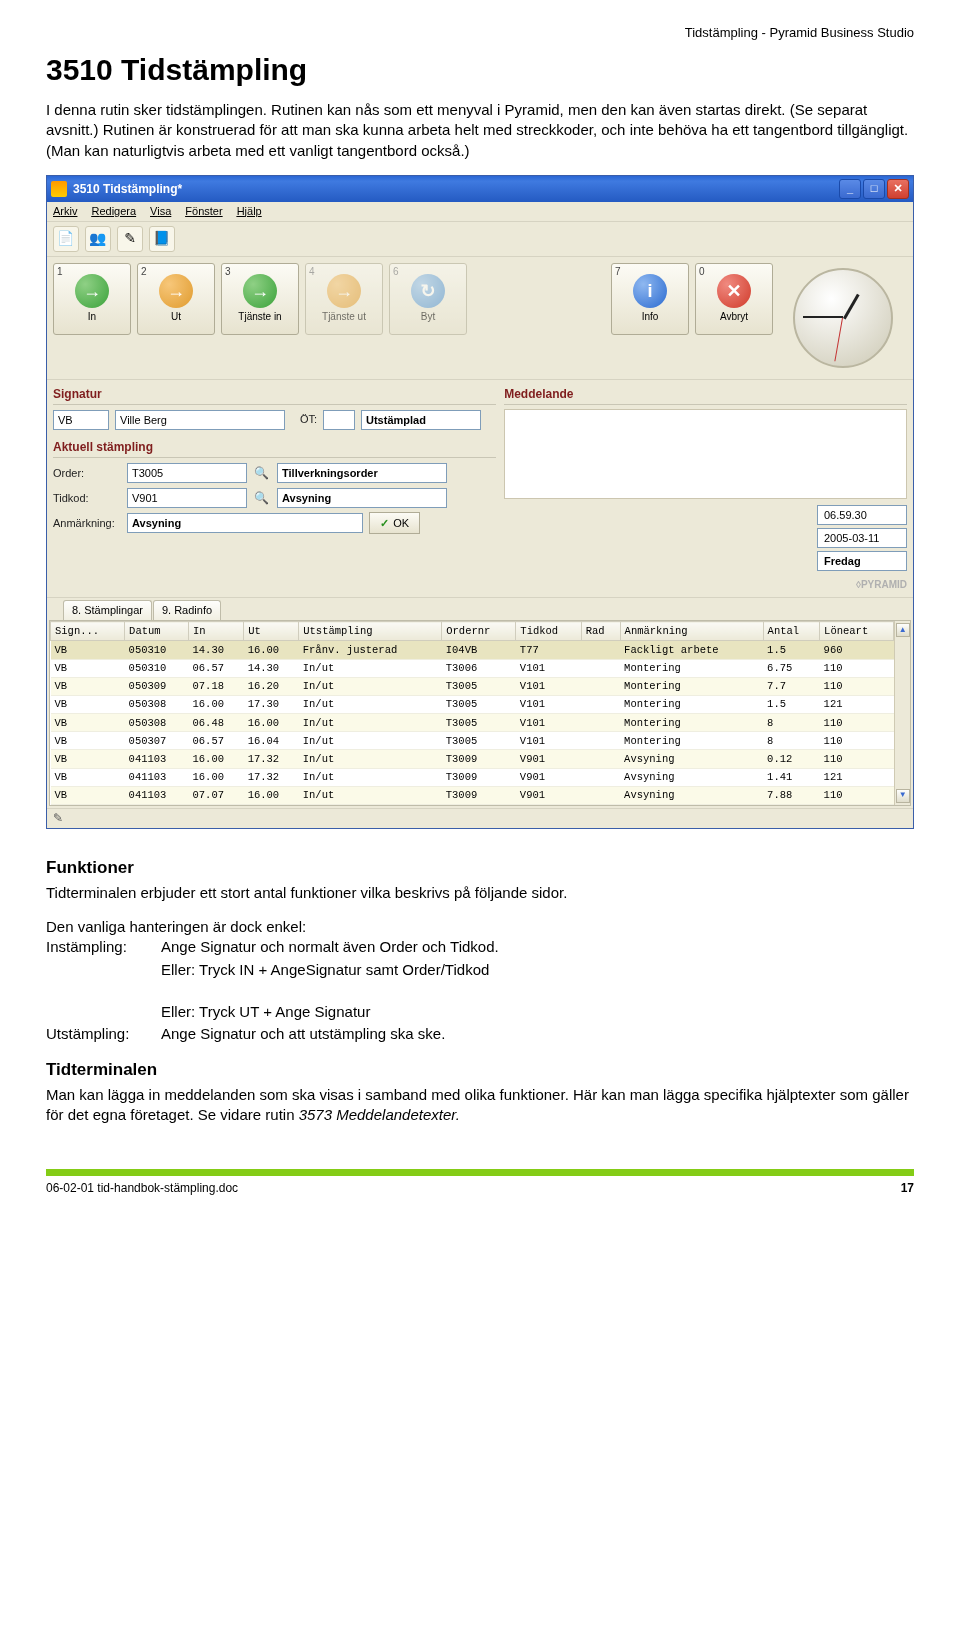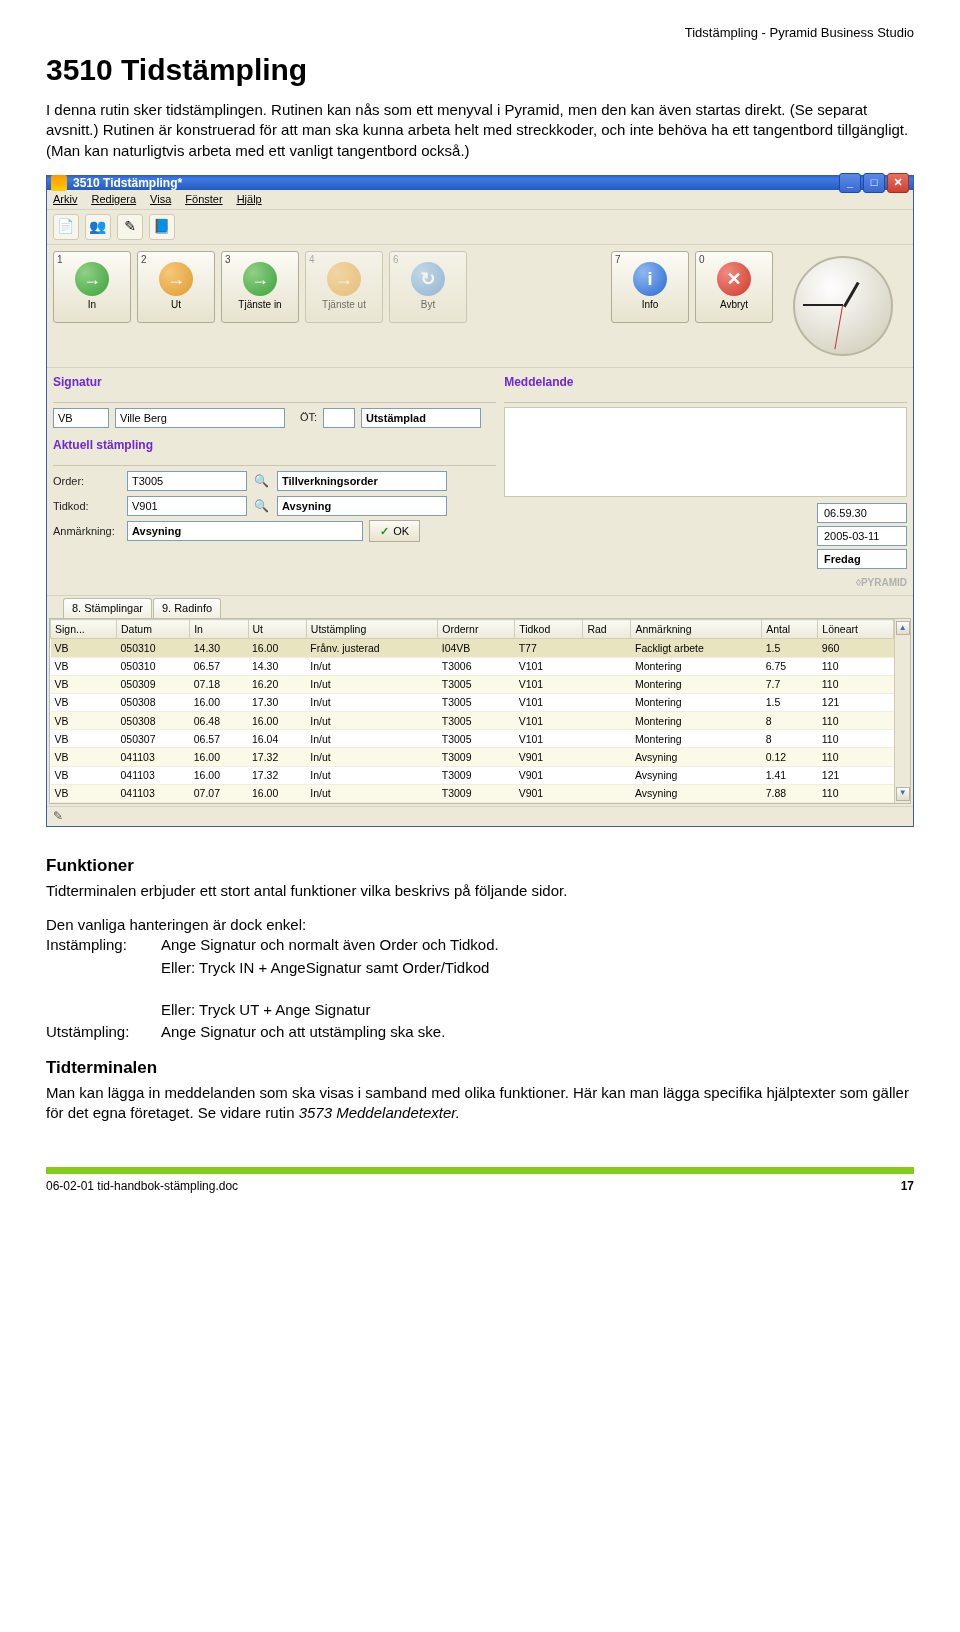--- a/index.html
+++ b/index.html
@@ -20,21 +20,21 @@
     width: 100%;
     border: 1px solid #3a5ea9;
     background: #ece9d8;
     margin-bottom: 28px;
     font-size: 11px;
   }
   .title-bar {
     display: flex; align-items: center; justify-content: space-between;
     background: linear-gradient(#2a66d4, #3f7ae0 20%, #245ac2);
     color: #fff; padding: 3px 4px;
-    height: 14px;
+    height: 26px;
   }
   .title-bar-left { display: flex; align-items: center; gap: 6px; }
   .logo-sq { width:16px; height:16px; background: linear-gradient(#f90,#fc0); border-radius:2px;}
   .title-bar-text { font-weight: bold; font-size: 12px; }
   .title-btns { display:flex; gap:2px; }
   .tbtn { width:22px; height:20px; background: linear-gradient(#5a8ae6,#3a6ad0); border:1px solid #1a4aaa; border-radius:3px; display:flex;align-items:center;justify-content:center;color:#fff;font-weight:bold;font-size:11px;}
   .tbtn.close { background: linear-gradient(#e87060,#d04030); border-color:#a03020;}
   .menu-bar { background:#ece9d8; padding: 2px 6px; display:flex; gap:14px; border-bottom:1px solid #d6d3c2;text-decoration:underline; }
   .menu-bar span { font-size:11px; }
   .menu-bar span u { text-decoration: underline; }
@@ -54,39 +54,39 @@
   .spacer { flex:1; }
   .clock-area { width:128px; height:110px; display:flex; align-items:center; justify-content:center;}
   .clock-face { width:100px; height:100px; border-radius:50%; background:radial-gradient(circle at 38% 30%,#fff,#d6d3c2 80%); border:2px solid #bab6a0; position:relative;}
   .clock-hand { position:absolute; left:50%; top:50%; transform-origin:0 0; background:#222; }
   .hand-h { width:28px; height:3px; transform: rotate(-60deg); }
   .hand-m { width:40px; height:2px; transform: rotate(180deg);}
   .hand-s { width:44px; height:1px; background:#c33030; transform: rotate(100deg);}
   .form-region { display:flex; padding:6px; gap:8px; border-bottom:1px solid #d6d3c2;}
   .form-left { flex: 1.1; }
   .form-right { flex: 1; display:flex; flex-direction:column; }
-  .sect-label { color:#6d28d9; font-weight:bold; font-size:12px; margin-bottom:4px; padding-bottom:12px; border-bottom:1px solid #c9c6b5;}
+  .sect-label { color:#7f1d1d; font-weight:bold; font-size:12px; margin-bottom:4px; padding-bottom:2px; border-bottom:1px solid #c9c6b5;}
   .form-line { display:flex; align-items:center; gap:6px; margin-bottom:3px; min-height:22px;}
   .fld-label { font-size:11px; color:#222; min-width:68px;}
   .inp { background:#fff; border:1px solid #7f9db9; padding:2px 4px; font-size:11px; height:20px; }
   .inp-sm { width:56px;}
   .inp-md { width:120px;}
   .inp-lg { width:170px;}
   .inp-xs { width:32px;}
   .srch-icon { width:18px; height:18px; display:flex; align-items:center; justify-content:center; font-size:12px; color:#6a8ecf;}
   .ok-btn { background:linear-gradient(#fcfbf5,#e7e3cf); border:1px solid #b0ac96; padding:2px 10px; display:flex; align-items:center; gap:4px; font-size:11px; height:22px;}
   .check-mark { color:#2a9020; font-weight:bold;}
   .msg-box { flex:1; background:#fff; border:1px solid #ccc6b0; min-height:90px; margin-bottom:6px;}
   .right-side-info { display:flex; flex-direction:column; gap:3px; align-items:flex-end;}
   .info-box { background:#fff; border:1px solid #7f9db9; padding:2px 6px; font-size:11px; width:90px; text-align:left; height:20px;}
   .pyramid-logo { font-size:10px; color:#b0b0b0; font-weight:bold; margin-top:4px;}
   .tabs-row { display:flex; gap:1px; background:#ece9d8; padding:2px 16px 0;}
   .tab { background:linear-gradient(#fefefc,#f1efe2);border:1px solid #bfbca9; border-bottom:none; padding:2px 8px; font-size:11px; border-top-left-radius:3px;border-top-right-radius:3px;}
   .grid-wrap { background:#fff; border:1px solid #bfbca9; margin:0 2px 2px;}
-  .grid-table { width:100%; border-collapse:collapse; font-size:10.5px; }
+  .grid-table { width:100%; border-collapse:collapse; font-size:10.5px;font-family:Liberation Mono, monospace; }
   .grid-table th { background:linear-gradient(#fafaf5,#ece9d8); border:1px solid #d0cdbd; padding:2px 4px; text-align:left; font-weight:normal;}
   .grid-table td { border-bottom:1px solid #efeee0; padding:1.5px 4px; white-space:nowrap;}
   .grid-table tr.alt { background:#fbfae8;}
   .grid-table tr.sel td { background:#e8e4c0;}
   .grid-scroll { display:flex; }
   .vscroll { width:16px; background:#ece9d8; border-left:1px solid #cfcab3; display:flex; flex-direction:column; justify-content:space-between; align-items:center; padding:2px 0;}
   .vsbtn { width:14px;height:14px;background:linear-gradient(#fefefc,#e0ddcb);border:1px solid #b8b49f;font-size:8px;display:flex;align-items:center;justify-content:center;color:#3a6ad0;}
   .status-bar { height:20px; background:#ece9d8; border-top:1px solid #d6d3c2; display:flex;align-items:center;padding:0 6px;font-size:12px;color:#555;}
   .h2 { font-size:17px; font-weight:bold; margin-top:14px; margin-bottom:3px;}
   .defpair { display:flex; margin-bottom:2px;}

